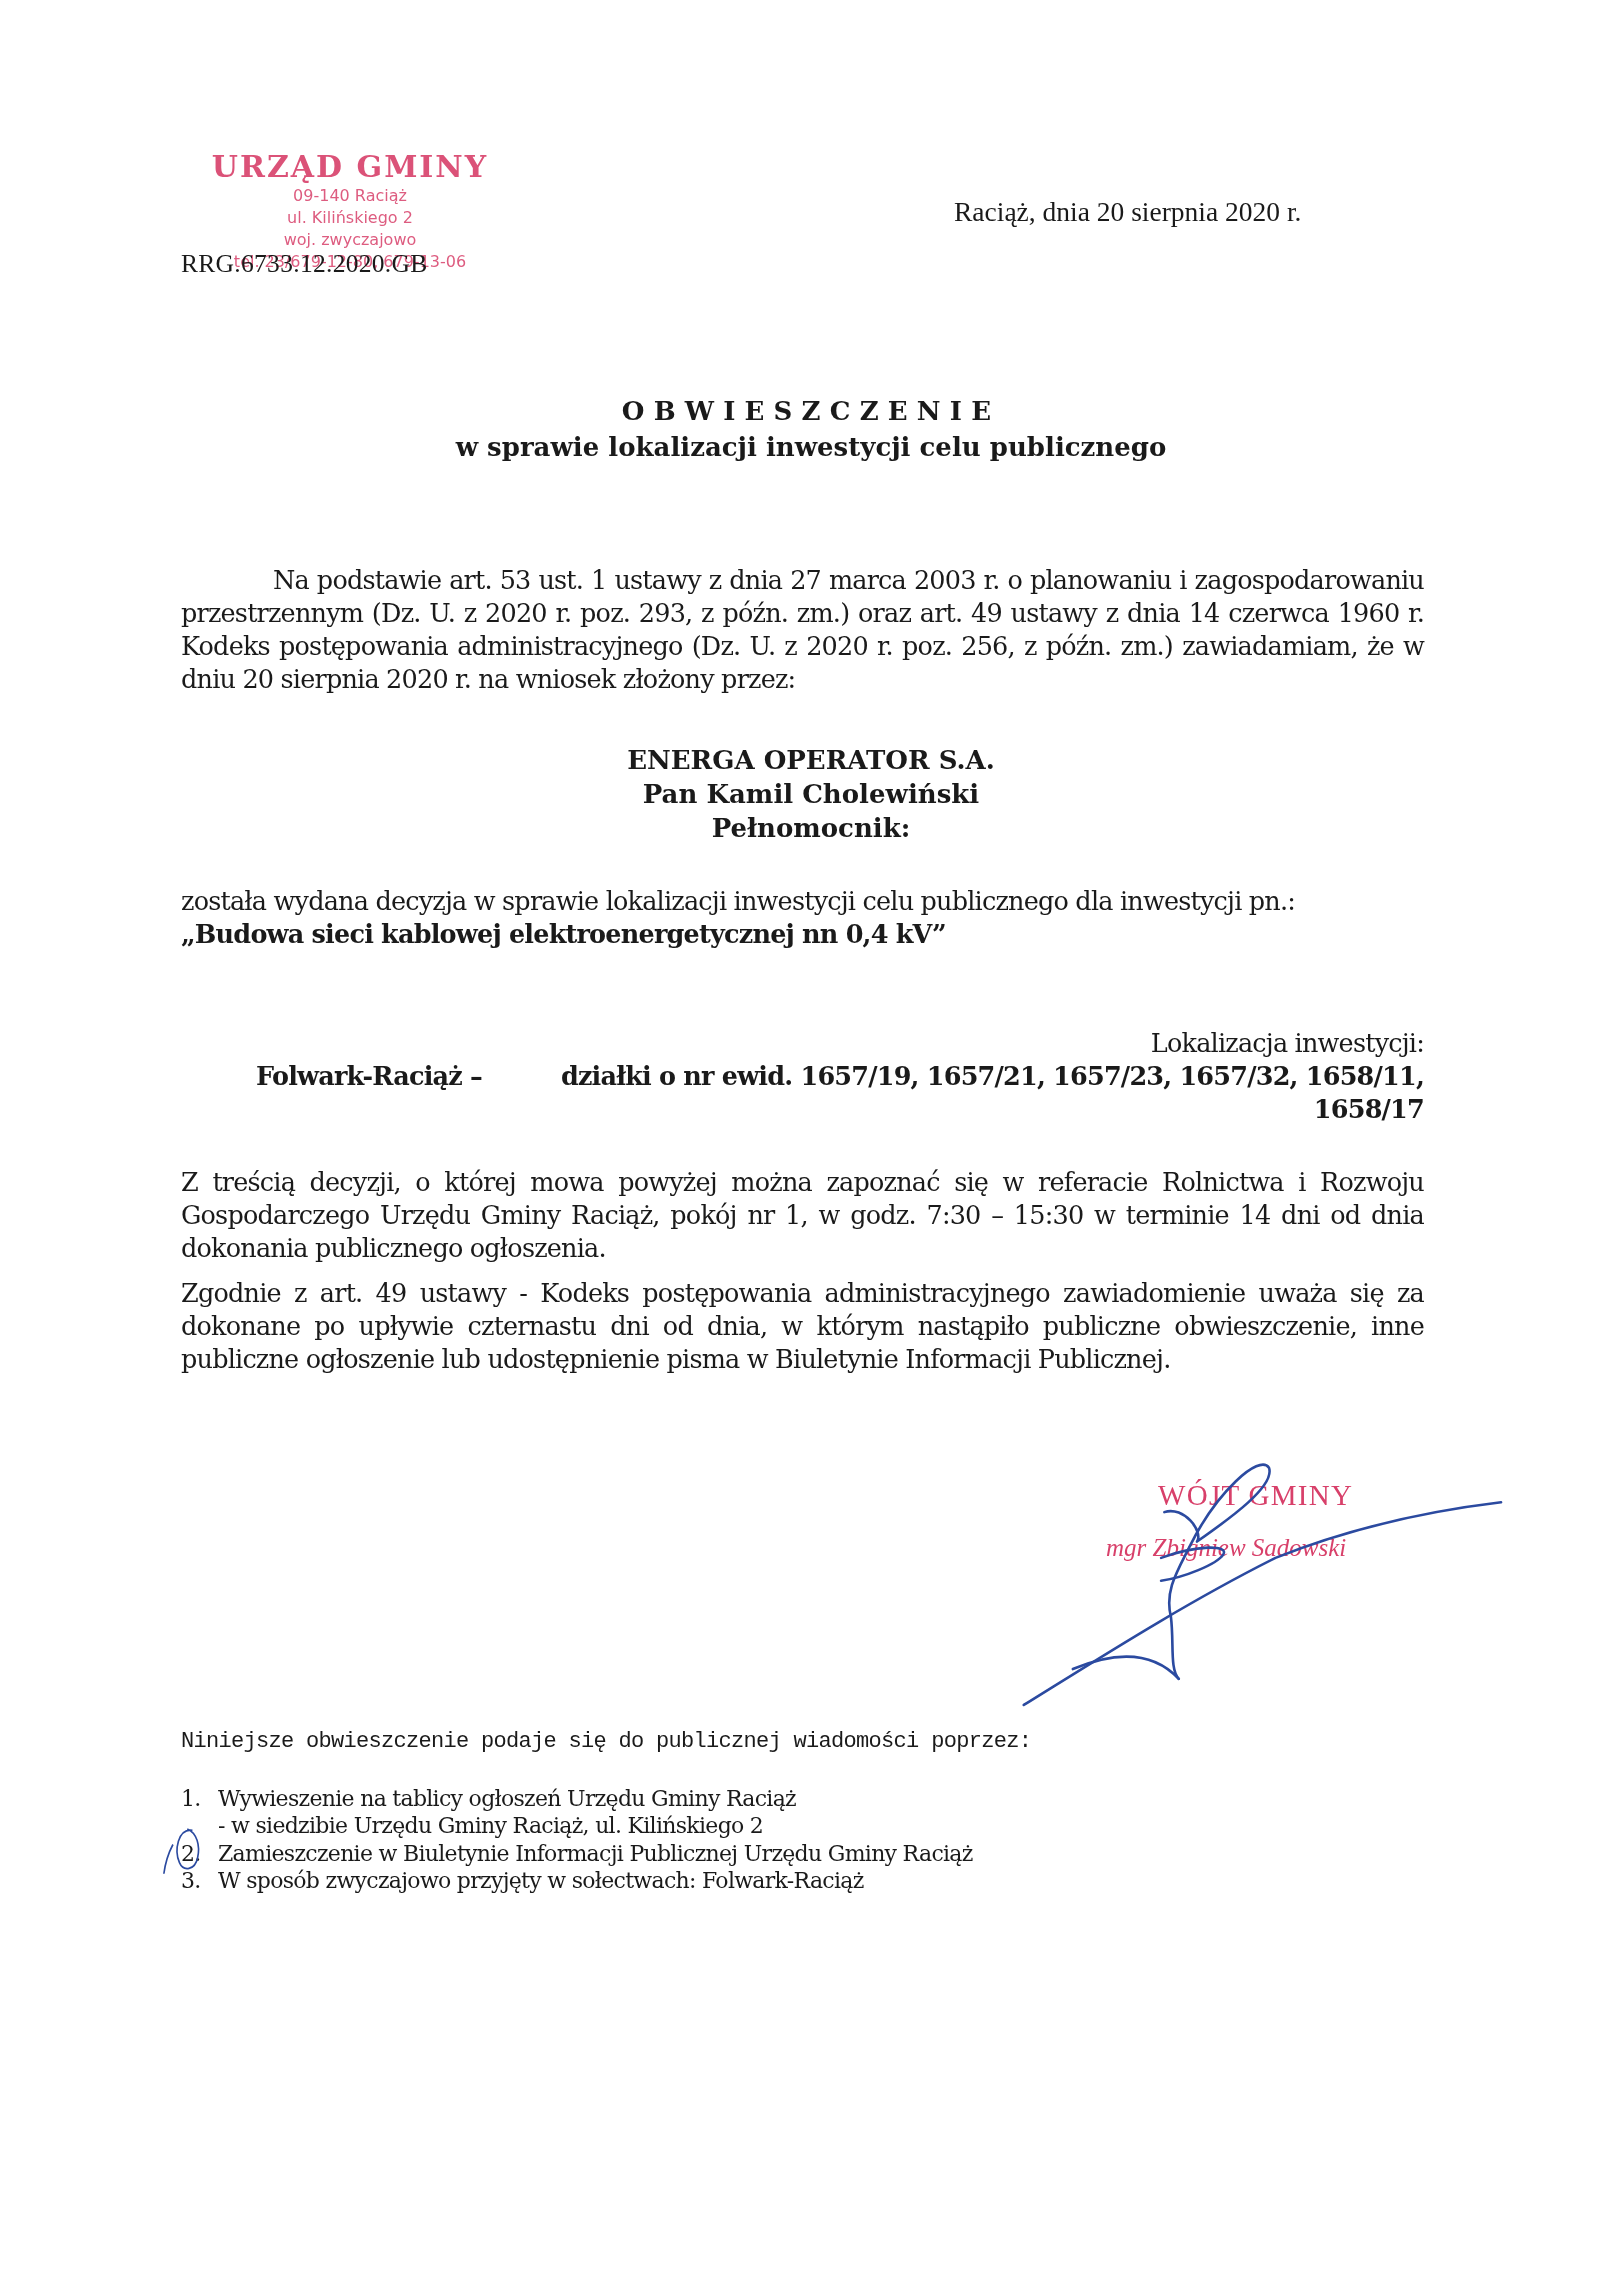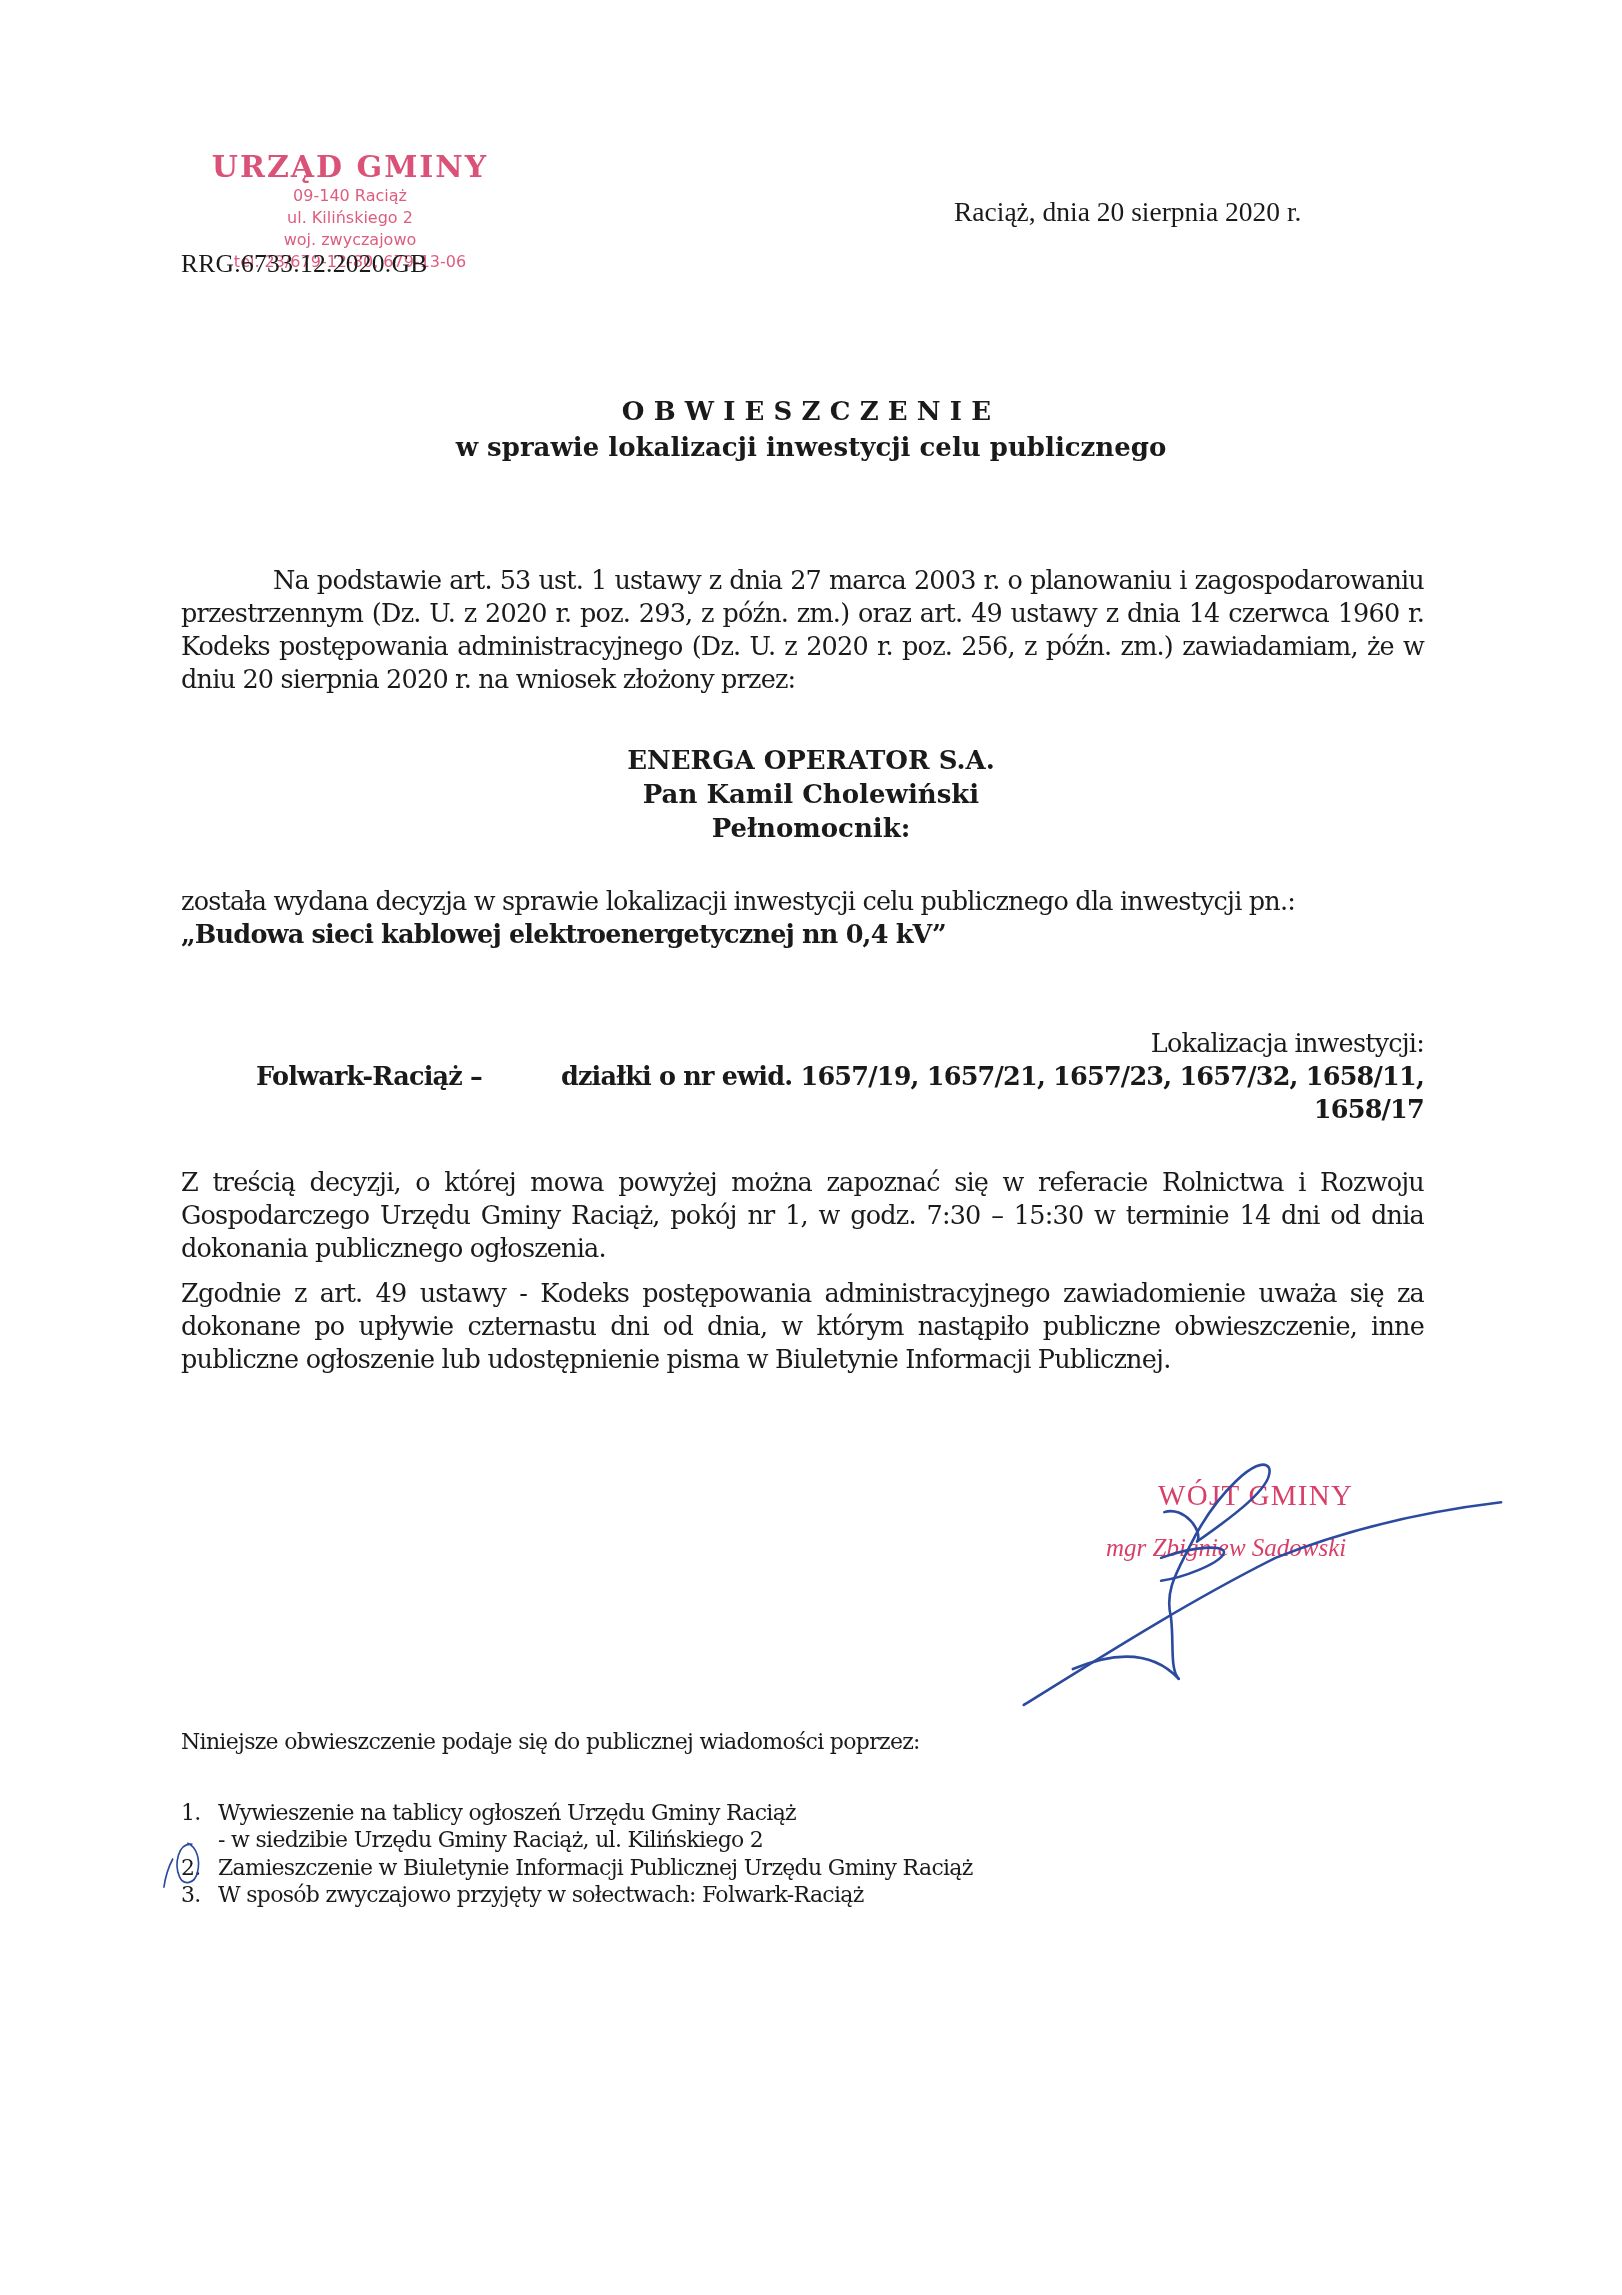--- a/index.html
+++ b/index.html
@@ -33,21 +33,21 @@
     .p4 { top: 1166px; }
     .p5 { top: 1277px; }
 
     
     .sign-stamp { position: absolute; left: 1106px; top: 1479px; color: #d8406a; font-family: "Liberation Serif", serif; }
     .sign-title { font-size: 29px; letter-spacing: 1.3px; margin-left: 52px; }
     .sign-name { font-size: 25px; font-style: italic; margin-top: 22px; }
     .signature { position: absolute; left: 1014px; top: 1427px; width: 523px; height: 301px; }
 
     .footer { position: absolute; left: 181px; top: 1728px; font-family: "DejaVu Serif", serif; font-size: 22px; line-height: 27.5px; letter-spacing: -0.7px; }
-    .footer-intro { margin-bottom: 43px; }
+    .footer-intro { margin-bottom: 29px; font-family: Liberation Mono, monospace; }
     .footer ol { list-style: none; margin: 0; padding: 0; }
     .footer li { display: flex; position: relative; }
     .footer .num { width: 37px; flex: none; }
     .circle-mark { position: absolute; left: -19.6px; top: -14.4px; width: 46px; height: 52px; }
   </style>
 </head>
 <body>
 
 <div class="page">
 

